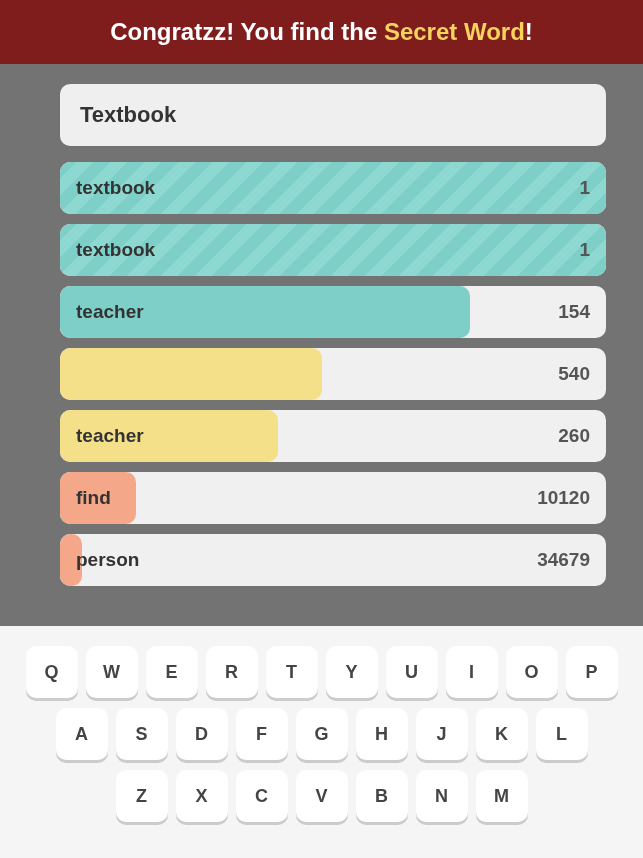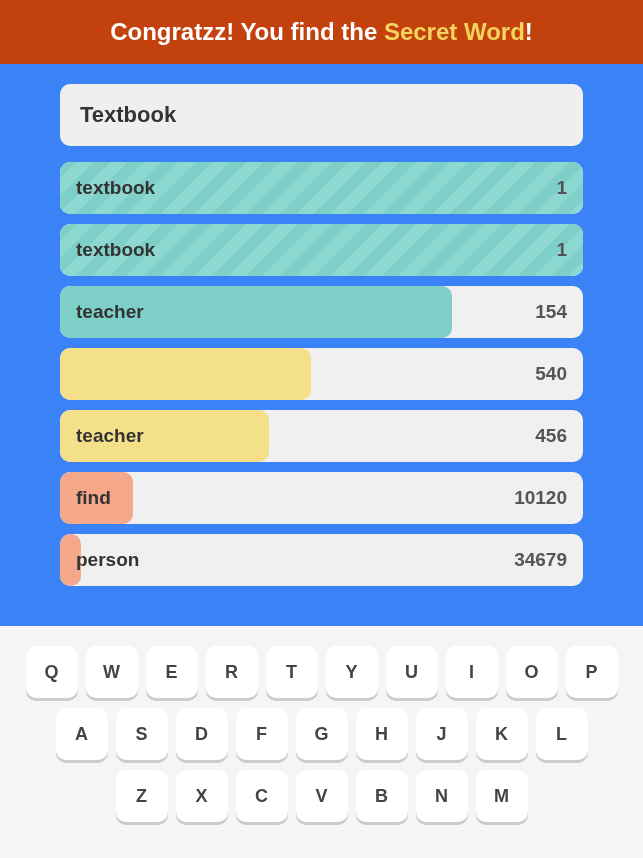--- a/index.html
+++ b/index.html
@@ -5,36 +5,36 @@
     * { margin: 0; padding: 0; box-sizing: border-box; }
     body {
       width: 643px;
       min-height: 858px;
       background: #f5f5f5;
       font-family: 'Arial Rounded MT Bold', Arial, sans-serif;
       overflow-x: hidden;
     }
 
     .header {
-      background: #c2410c;
+      background: #7f1d1d;
       padding: 18px 20px;
       text-align: center;
     }
     .header-text {
       font-size: 24px;
       font-weight: 800;
       color: white;
     }
     .header-text .secret {
       color: #f5d45e;
     }
 
     .main-content {
-      background: #3b82f6;
-      padding: 20px 60px 30px 60px;
+      background: #737373;
+      padding: 20px 37px 30px 60px;
     }
 
     .secret-word-box {
       background: #efefef;
       border-radius: 10px;
       padding: 18px 20px;
       margin-bottom: 16px;
       font-size: 22px;
       font-weight: 700;
       color: #333;
@@ -148,21 +148,21 @@
         <span class="word-label">teacher</span>
         <span class="word-score">154</span>
       </div>
       <div class="word-row">
         <div class="word-bar" style="width: 48%; background: rgb(245, 224, 138);"></div>
         <span class="word-score">540</span>
       </div>
       <div class="word-row">
         <div class="word-bar" style="width: 40%; background: rgb(245, 224, 138);"></div>
         <span class="word-label">teacher</span>
-        <span class="word-score">456</span>
+        <span class="word-score">260</span>
       </div>
       <div class="word-row">
         <div class="word-bar" style="width: 14%; background: rgb(245, 167, 138);"></div>
         <span class="word-label">find</span>
         <span class="word-score">10120</span>
       </div>
       <div class="word-row">
         <div class="word-bar" style="width: 4%; background: rgb(245, 167, 138);"></div>
         <span class="word-label">person</span>
         <span class="word-score">34679</span>

